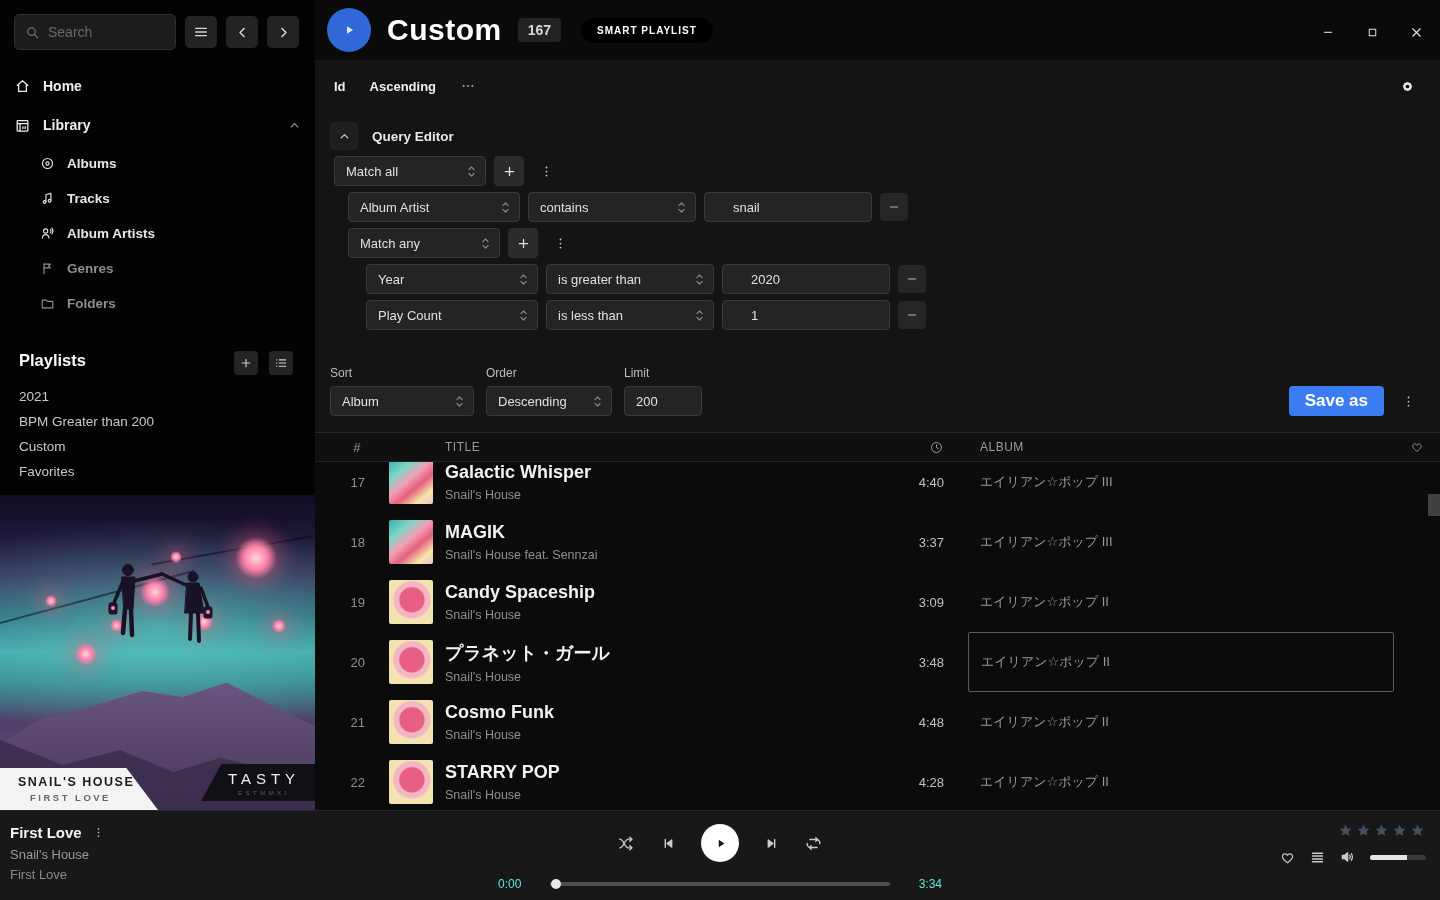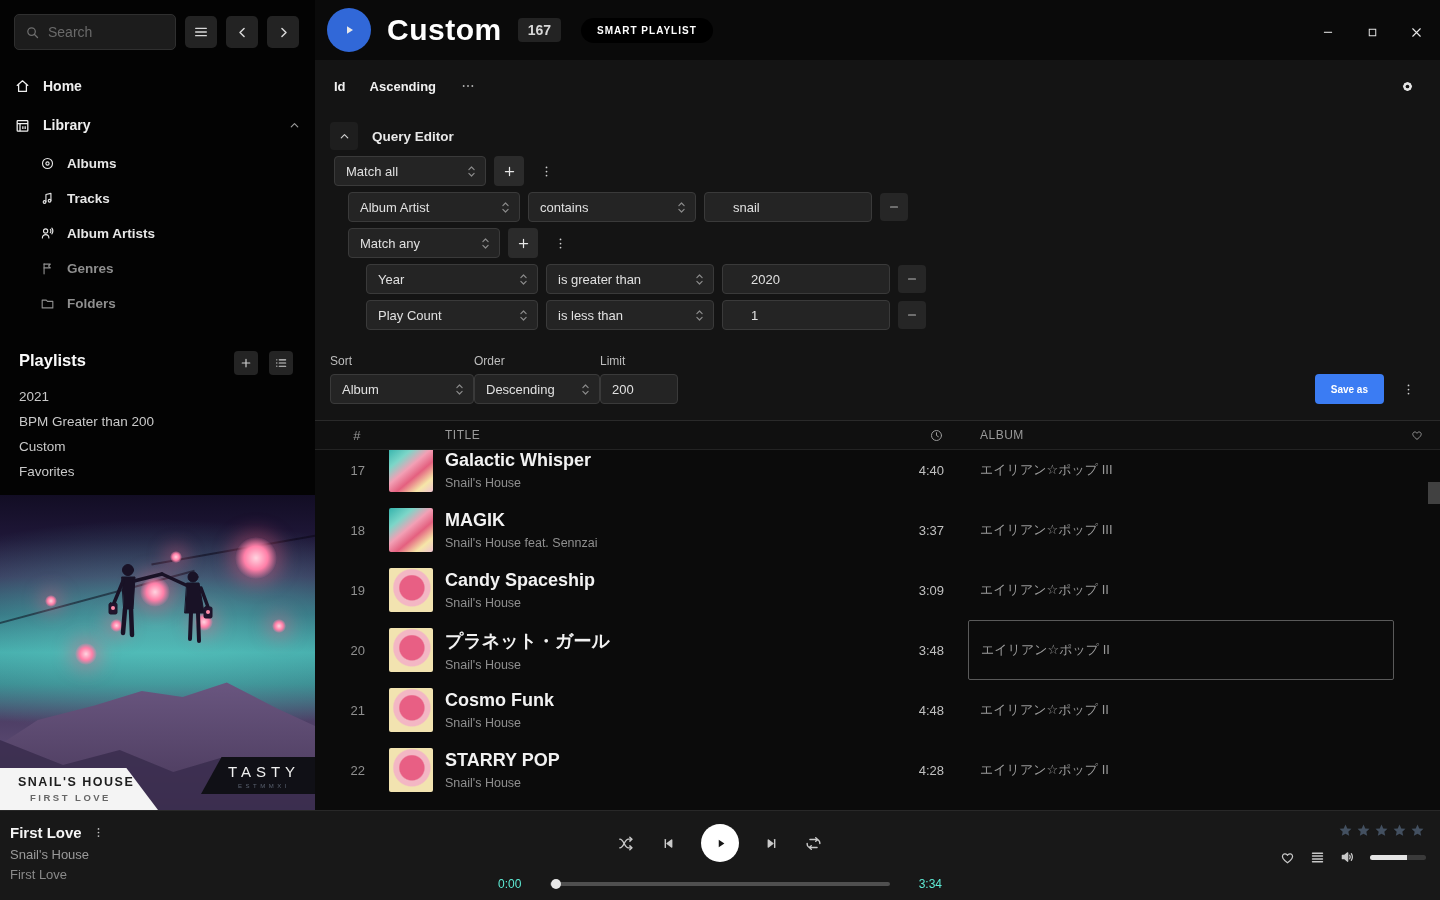--- a/index.html
+++ b/index.html
@@ -48,21 +48,21 @@
     background:linear-gradient(180deg,#6e5a85,#473758);
     clip-path:polygon(0 55%,12% 38%,30% 28%,45% 18%,58% 22%,72% 12%,88% 30%,100% 42%,100% 100%,0 100%); }
   .rock2 { position:absolute; left:0; top:215px; width:315px; height:100px; background:#3a2d4d; opacity:.85;
     clip-path:polygon(0 30%,20% 55%,38% 40%,55% 62%,70% 48%,100% 70%,100% 100%,0 100%); }
   .figures { position:absolute; left:98px; top:66px; }
   .banner-left { position:absolute; left:0; bottom:0; width:158px; height:42px; background:#f4f4f4;
     clip-path:polygon(0 0,80% 0,100% 100%,0 100%);
     display:flex; flex-direction:column; justify-content:center; padding-left:18px; }
   .banner-left .a { font-size:12.5px; font-weight:800; color:#1d1d1d; letter-spacing:1.5px; }
   .banner-left .t { font-size:9.5px; font-weight:600; color:#666; letter-spacing:2.5px; margin-top:3px; padding-left:12px; }
-  .banner-right { position:absolute; right:0; bottom:16px; width:114px; height:37px; background:#101016;
+  .banner-right { position:absolute; right:0; bottom:9px; width:114px; height:37px; background:#101016;
     clip-path:polygon(18% 0,100% 0,100% 100%,0 100%);
     display:flex; flex-direction:column; align-items:center; justify-content:center; padding-left:12px; }
   .banner-right .w { font-size:15px; color:#f0f0f0; letter-spacing:5px; font-weight:400; }
   .banner-right .ws { font-size:6px; color:#5a6270; letter-spacing:3.5px; margin-top:3px; }
 
   
   .main { flex:1; display:flex; flex-direction:column; background:#141414; min-width:0; }
   .main-header { height:60px; background:#0a0a0a; display:flex; align-items:center; padding-left:12px; flex:none; }
   .play-circle { width:44px; height:44px; border-radius:50%; background:#3168d8; border:none; cursor:pointer;
     display:flex; align-items:center; justify-content:center; flex:none; }
@@ -93,26 +93,26 @@
     font-size:13px; padding:0 11px; outline:none; font-family:inherit; }
   .icon-btn { width:30px; height:30px; background:#2b2b2b; border:none; border-radius:4px; color:#e8e8e8;
     display:flex; align-items:center; justify-content:center; cursor:pointer; }
   .ghost-btn { width:28px; height:30px; background:transparent; border:none; color:#cfcfcf;
     display:flex; align-items:center; justify-content:center; cursor:pointer; }
   .minus-btn { width:28px; height:28px; background:#262626; border:none; border-radius:4px; color:#b5b5b5;
     display:flex; align-items:center; justify-content:center; cursor:pointer; }
   .w-group { width:152px; } .w-field { width:172px; } .w-op { width:168px; } .w-val { width:168px;padding-left:28px; }
   .ml-a { margin-left:4px; } .ml-b { margin-left:18px; } .ml-c { margin-left:36px; }
 
-  .sort-row { display:flex; align-items:flex-end; gap:0; margin-top:24px; }
+  .sort-row { display:flex; align-items:flex-end; gap:12px; margin-top:36px; }
   .labeled { display:flex; flex-direction:column; gap:6px; }
   .labeled .lbl { font-size:12px; color:#bdbdbd; }
   .save-area { margin-left:auto; display:flex; align-items:center; gap:10px; }
   .save-btn { height:30px; padding:0 16px; background:#3b7cf3; color:#fff; border:none; border-radius:4px;
-    font-size:10px; font-weight:700; cursor:pointer; font-family:inherit; }
+    font-size:17px; font-weight:700; cursor:pointer; font-family:inherit; }
 
   
   .table { margin-top:16px; flex:1; display:flex; flex-direction:column; min-height:0; }
   .t-head { height:30px; background:#101010; border-top:1px solid #2a2a2a; border-bottom:1px solid #232323;
     display:flex; align-items:center; color:#9a9a9a; font-size:12px; letter-spacing:.5px; flex:none; }
   .t-body { flex:1; background:#0b0b0b; overflow:hidden; position:relative; }
   .t-rows { margin-top:-10px; }
   .t-row { height:60px; display:flex; align-items:center; cursor:pointer; }
   .c-idx { width:60px; text-align:right; padding-right:10px; color:#8f8f8f; font-size:13px; flex:none; }
   .c-thumb { width:58px; flex:none; display:flex; justify-content:flex-end; }

